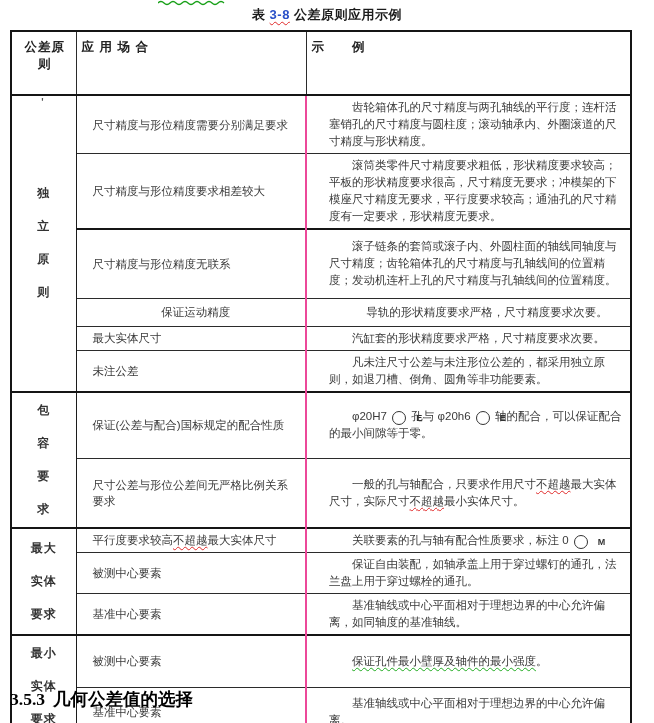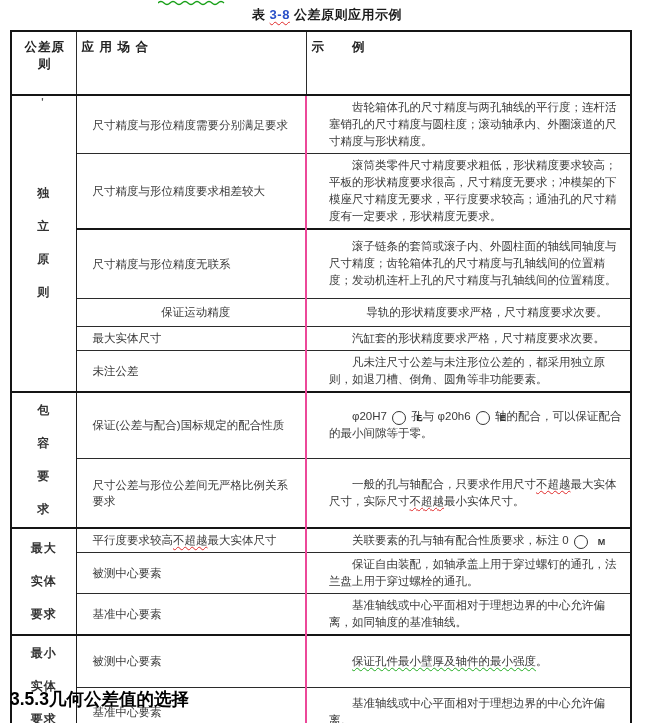--- a/index.html
+++ b/index.html
@@ -38,21 +38,21 @@
   td.ex p{margin:0;line-height:17px;text-indent:2em;}
 
   tr.sec-start td, tr.thick-top td{border-top:2px solid #151515;}
 
   .circ{display:inline-block;width:12px;height:12px;line-height:12px;text-align:center;
     border:1px solid #333;border-radius:50%;font-size:9px;font-weight:bold;
     vertical-align:-1px;margin:0 2px;color:#333;background:#fff;}
 
   .bottom-heading{position:absolute;left:10px;top:687px;font-size:17.5px;font-weight:bold;
     color:#000;}
-  .bottom-heading .num{font-family:Liberation Sans, sans-serif;margin-right:0;text-align:right;}
+  .bottom-heading .num{font-family:Liberation Serif, serif;margin-right:8px;text-align:right;}
 </style>
 </head>
 <body>
 
 <div class="page">
 
   <svg class="stray-squiggle" width="70" height="6" viewBox="0 0 70 6">
     <path d="M0,3 q3,-3 6,0 t6,0 t6,0 t6,0 t6,0 t6,0 t6,0 t6,0 t6,0 t6,0 t6,0" fill="none" stroke="#18a018" stroke-width="1.3"></path>
   </svg>
 

